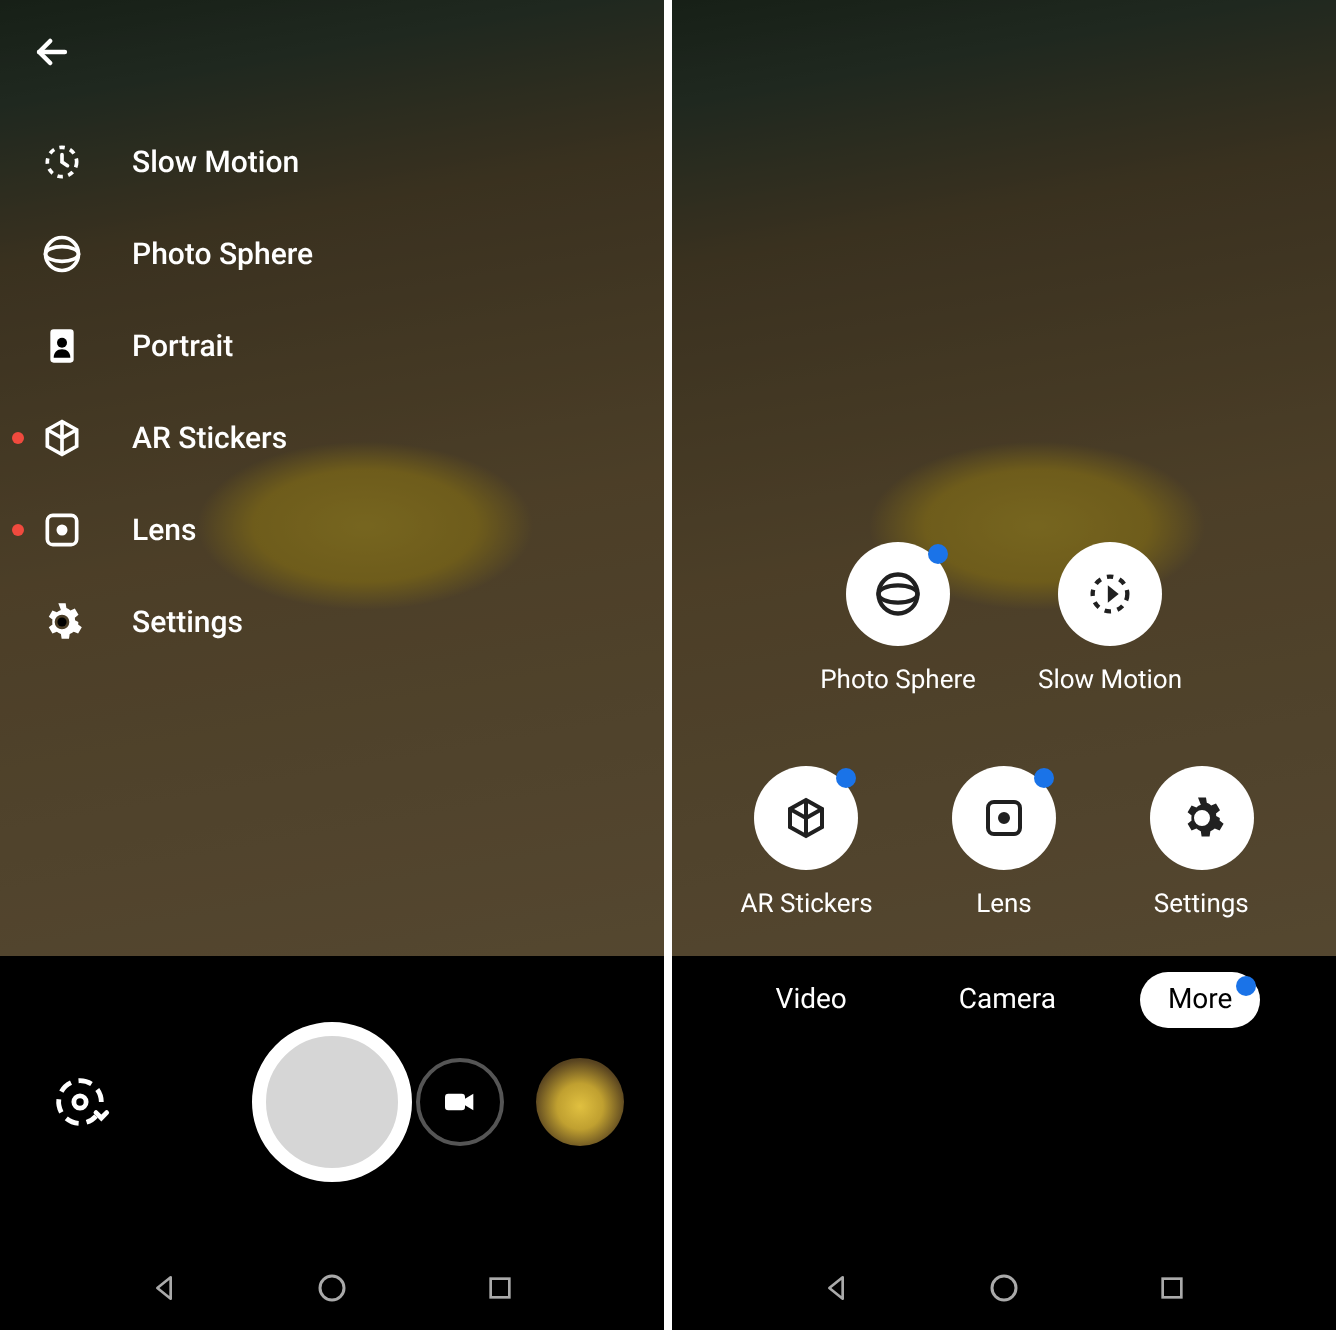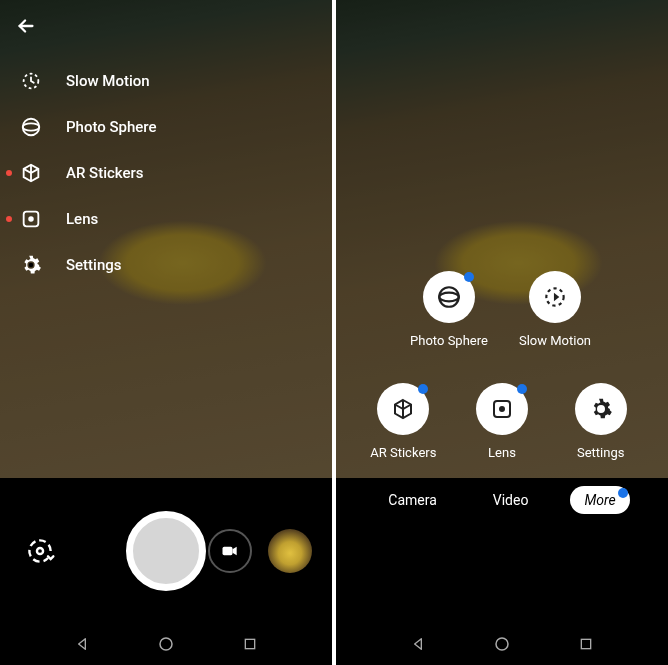--- a/index.html
+++ b/index.html
@@ -193,21 +193,20 @@
   }
   .mode-tab {
     cursor: pointer;
     padding: 6px 14px;
   }
   .mode-tab.active {
     background: #fff;
     color: #000;
     border-radius: 16px;
     position: relative;
-    font-style: italic;
   }
   .mode-tab.active .blue-dot {
     top: 2px; right: 2px;
   }
 
   
   .navbar {
     position: absolute;
     bottom: 0; left: 0; right: 0;
     height: 42px;
@@ -256,20 +255,30 @@
       <div class="menu-item">
         <span class="menu-icon">
           <svg width="22" height="22" viewBox="0 0 24 24" fill="none" stroke="#fff" stroke-width="2">
               <circle cx="12" cy="12" r="9"></circle>
               <ellipse cx="12" cy="12" rx="9" ry="4"></ellipse>
             </svg>
         </span>
         <span class="menu-label">Photo Sphere</span>
       </div>
 
+      <div class="menu-item">
+        <span class="menu-icon">
+          <svg width="20" height="22" viewBox="0 0 24 24" fill="#fff">
+              <rect x="5" y="2" width="14" height="20" rx="2"></rect>
+              <circle cx="12" cy="10" r="3" fill="#000"></circle>
+              <path d="M7 19c0-3 2-5 5-5s5 2 5 5z" fill="#000"></path>
+            </svg>
+        </span>
+        <span class="menu-label">Portrait</span>
+      </div>
 
       <div class="menu-item">
         <span class="menu-icon">
           <span class="new-dot-left"></span>
           <svg width="22" height="22" viewBox="0 0 24 24" fill="none" stroke="#fff" stroke-width="2">
               <path d="M12 3l8 4.5v9L12 21l-8-4.5v-9z"></path>
               <path d="M12 3v9l8-4.5M12 12l-8-4.5M12 12v9"></path>
             </svg>
         </span>
         <span class="menu-label">AR Stickers</span>
@@ -392,24 +401,24 @@
               <circle cx="12" cy="12" r="2.5" fill="#fff"></circle>
             </svg>
         </div>
         <span class="more-label">Settings</span>
       </div>
     </div>
   </div>
 
   <div class="mode-bar">
     <div class="mode-tab">
+      <span>Video</span>
+    </div>
+    <div class="mode-tab">
       <span>Camera</span>
-    </div>
-    <div class="mode-tab">
-      <span>Video</span>
     </div>
     <div class="mode-tab active">
       <span class="blue-dot"></span>
       <span>More</span>
     </div>
   </div>
 
   <div class="navbar">
     <div class="nav-btn">
       <svg width="16" height="16" viewBox="0 0 24 24" fill="none" stroke="#aaa" stroke-width="2" stroke-linejoin="round">

